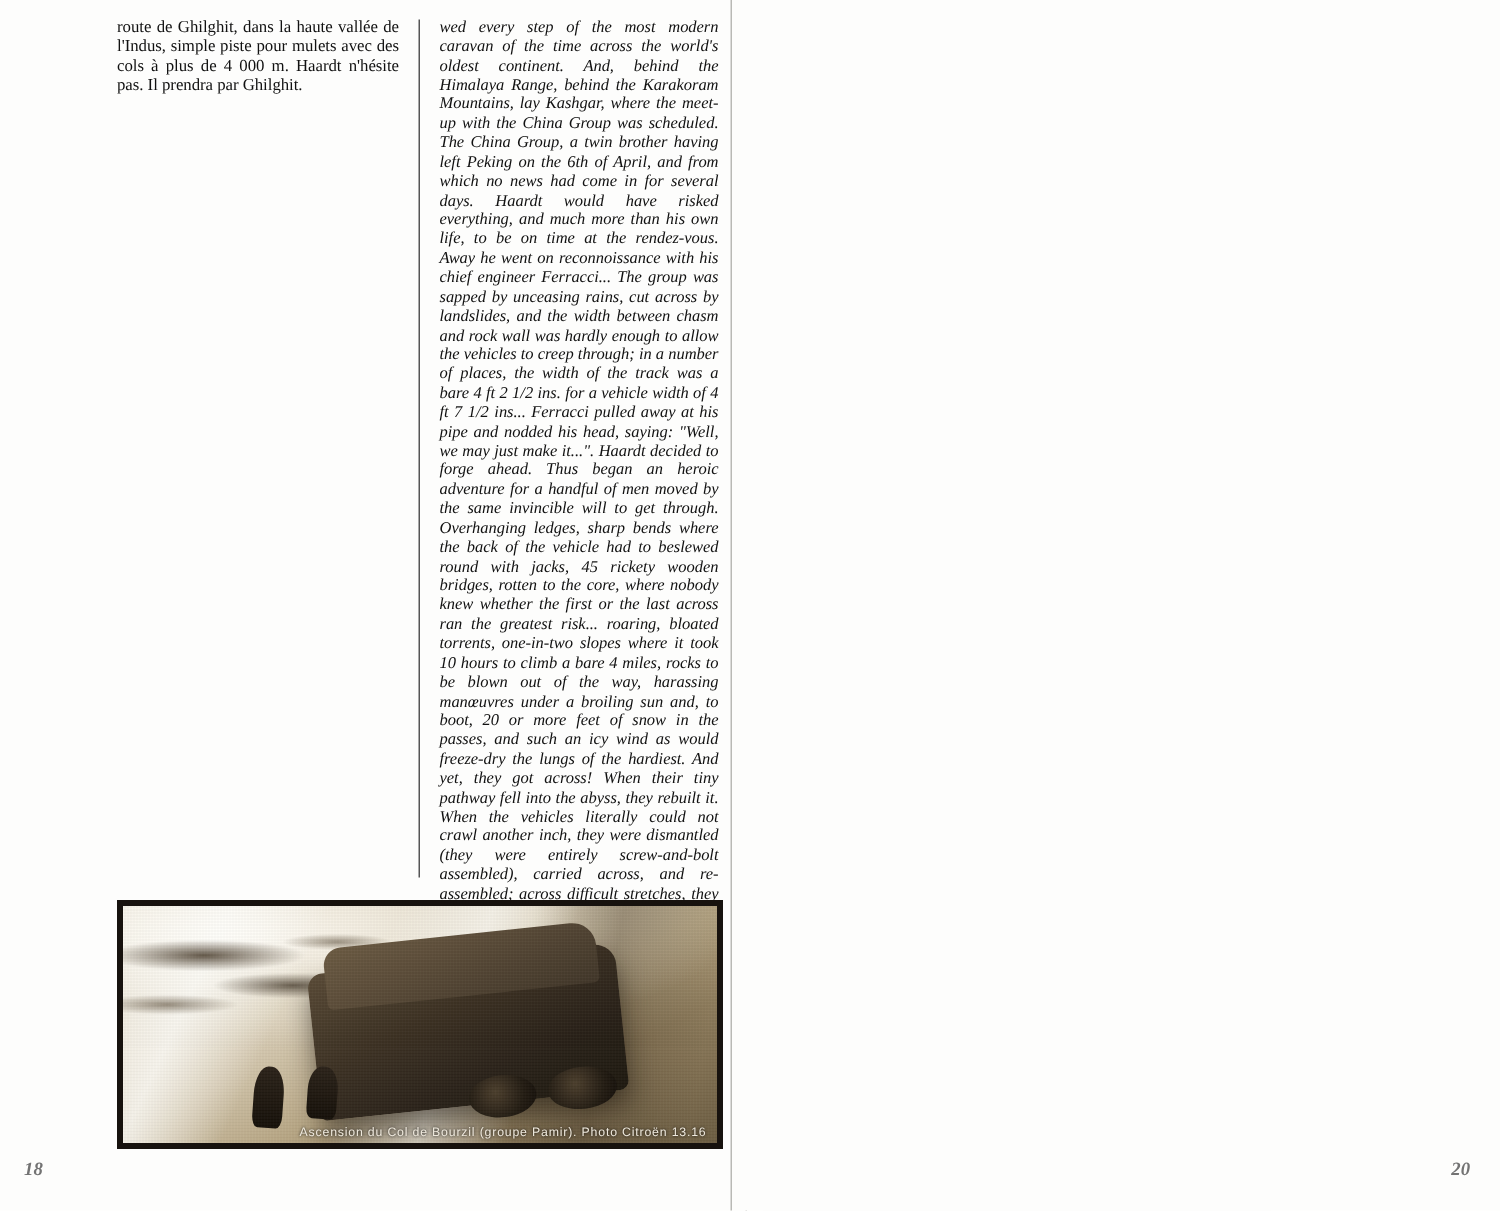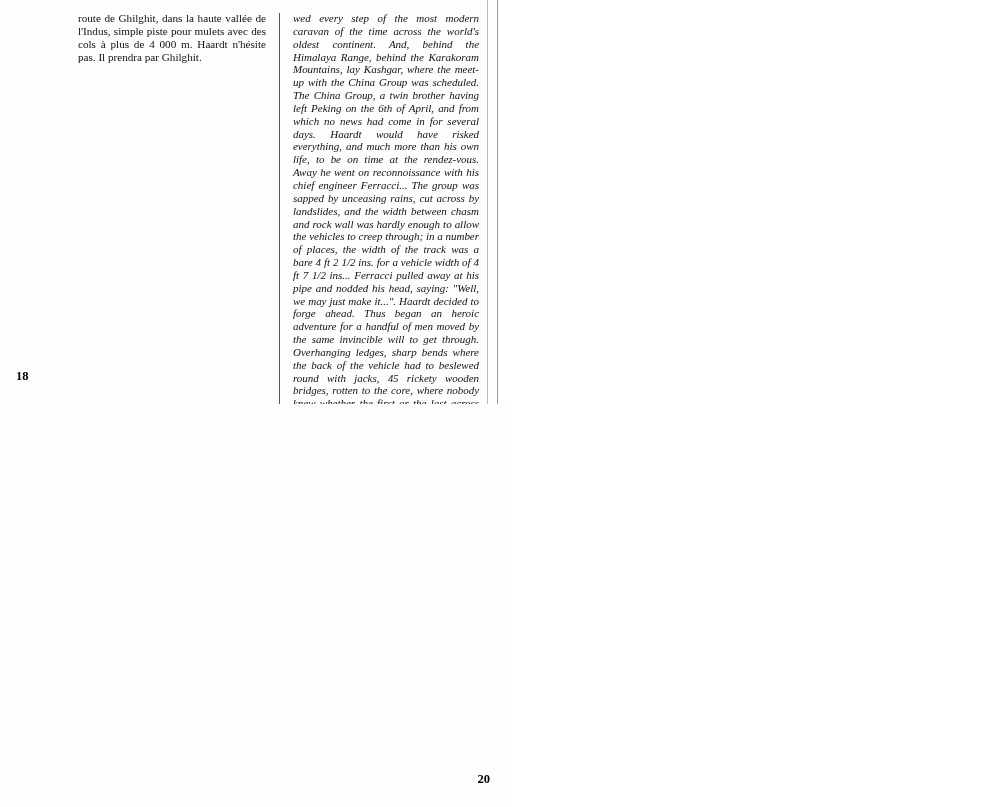--- a/index.html
+++ b/index.html
@@ -10,21 +10,20 @@
     width: 1000px; height: 807px;
     overflow: hidden;
     font-family: "Liberation Serif", "DejaVu Serif", serif;
     color: #111;
     position: relative;
   }
   .spread {
     position: absolute;
     inset: 0;
     display: flex;
-    flex-direction: column;
   }
   
   .page {
     position: relative;
     height: 807px;
     background: #fdfdfc;
   }
   .page-left  { width: 490px; }
   .page-right { width: 510px; }
 
@@ -157,21 +156,22 @@
     white-space: nowrap;
   }
 
   
   .folio {
     position: absolute;
     bottom: 20px;
     font-family: "Liberation Serif", serif;
     font-size: 12.5px;
     font-weight: 700;
-    color: #000000;
+    color: #737373;
+    font-style: italic;
   }
   .folio-left  { left: 16px; }
   .folio-right { right: 20px; }
 </style>
 </head>
 <body>
 
 <div class="spread">
 
   <div class="page page-left">

